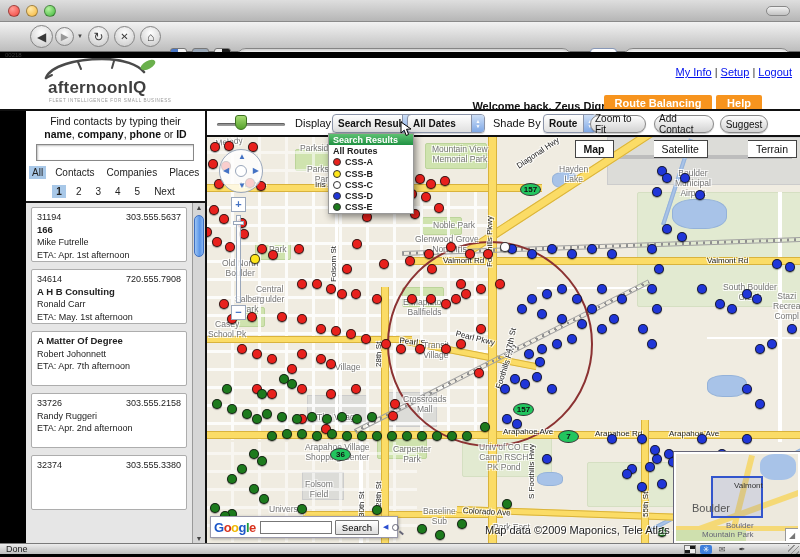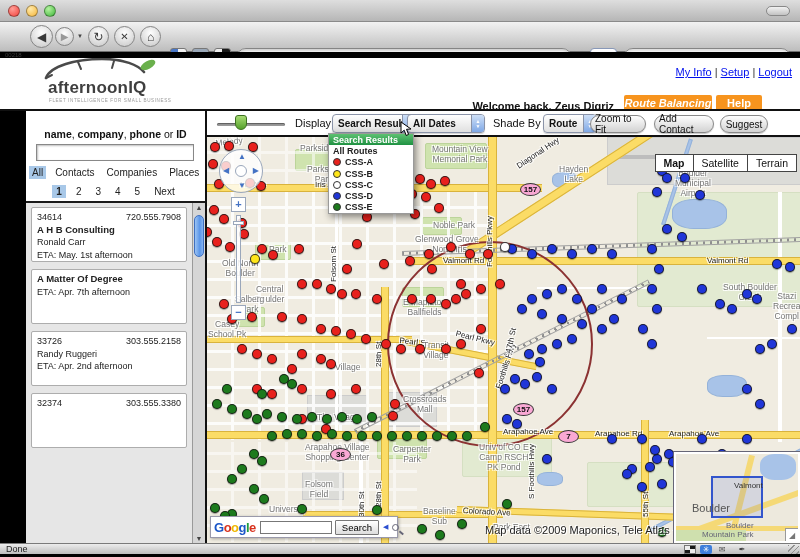--- a/index.html
+++ b/index.html
@@ -95,25 +95,25 @@
   .yroadv{background:#fbdc66;border-left:1px solid #d9b33c;border-right:1px solid #d9b33c;}
   .wroadv{background:#fff;}
   .citygrid{background-image:repeating-linear-gradient(0deg,transparent 0 15px,#fff 15px 18px),
     repeating-linear-gradient(90deg,transparent 0 24px,#fff 24px 27px);opacity:.85;}
   .rr{background:repeating-linear-gradient(90deg,#8f8f8f 0 2px,transparent 2px 7px);border-top:1px solid #a0a0a0;border-bottom:1px solid #a0a0a0;}
   .redcircle{position:absolute;left:180px;top:104px;width:206px;height:206px;border:2px solid #8b3232;border-radius:50%;z-index:2;}
 
   .mlabel{position:absolute;z-index:3;white-space:pre;line-height:1.15;text-align:center;transform-origin:left top;}
   .mlabel.area{font-size:8.5px;color:#757575;text-shadow:1px 1px 0 #fff,-1px -1px 0 #fff,1px -1px 0 #fff,-1px 1px 0 #fff;}
   .mlabel.street{font-size:8px;color:#1c1c1c;text-shadow:1px 1px 0 #fff,-1px -1px 0 #fff,1px -1px 0 #fff,-1px 1px 0 #fff;}
-  .shield{position:absolute;z-index:4;width:21px;height:13px;background:#f9a8d4;border:1px solid #333;border-radius:50%;
+  .shield{position:absolute;z-index:4;width:21px;height:13px;background:#22c55e;border:1px solid #333;border-radius:50%;
     font-size:8px;font-weight:bold;color:#111;display:flex;align-items:center;justify-content:center;}
   .dot{position:absolute;z-index:5;width:10px;height:10px;border-radius:50%;border:1px solid rgba(15,15,15,.8);transform:translate(-50%,-50%);box-shadow:0 1px 1px rgba(0,0,0,.35);}
 
-  .maptype{position:absolute;right:3px;top:17px;z-index:7;display:flex;}
+  .maptype{position:absolute;right:3px;top:3px;z-index:7;display:flex;gap:40px;}
   .mtb{border:1px solid #444;border-left:none;background:#fff;font-size:10.5px;padding:2px 8px;color:#111;cursor:pointer;}
   .mtb:first-child{border-left:1px solid #444;}
   .mtb.active{font-weight:bold;}
 
   .pan{position:absolute;left:12px;top:12px;width:44px;height:44px;border-radius:50%;background:rgba(255,255,255,.78);
     border:1px solid #9aa7bb;z-index:7;}
   .pan span{position:absolute;font-size:8px;color:#4472c4;}
   .pan .ctr{position:absolute;left:15px;top:15px;width:12px;height:12px;border-radius:50%;background:#fff;border:1px solid #9aa7bb;}
   .zbox{position:absolute;width:15px;height:15px;background:#fff;border:1px solid #9aa7bb;z-index:7;color:#4472c4;
     font-weight:bold;font-size:11px;line-height:13px;text-align:center;cursor:pointer;}
@@ -208,44 +208,55 @@
       <div class="logo-tag">FLEET INTELLIGENCE FOR SMALL BUSINESS</div>
     </div>
     <div class="navlinks">
       <a>My Info</a>
       <span> | </span>
       <a>Setup</a>
       <span> | </span>
       <a>Logout</a>
     </div>
     <div class="welcome">Welcome back, Zeus Digriz</div>
-    <div class="obtn" style="right:88px;width:88px;font-style:italic;">Route Balancing</div>
+    <div class="obtn" style="right:88px;width:108px;">Route Balancing</div>
     <div class="obtn" style="right:38px;width:46px;">Help</div>
   </div>
 
   <div class="hr-black"></div>
 
   <div class="sidebar">
+    <div class="find1">Find contacts by typing their</div>
     <div class="find2" id="find-line2"><b>name</b><span>, </span><b>company</b><span>, </span><b>phone</b><span> or </span><b>ID</b></div>
     <input class="sside-input" id="contact-search" value="" style="">
     <div class="tabs" id="tabs"><span class="tab active">All</span><span class="tab">Contacts</span><span class="tab">Companies</span><span class="tab">Places</span></div>
     <div class="pagination" id="pagination"><span class="page active">1</span><span class="page">2</span><span class="page">3</span><span class="page">4</span><span class="page">5</span><span class="page">Next</span></div>
     <div class="side-divider"></div>
     <div class="clist" id="contact-list">
         <div class="card">
           <div class="crow">
+            <span class="cid">31194</span>
+            <span class="cphone">303.555.5637</span>
+          </div>
+          <div class="cname">166</div>
+          <div class="cperson">Mike Futrelle</div>
+          <div class="ceta">ETA: Apr. 1st afternoon</div>
+        </div>
+        <div class="card">
+          <div class="crow">
             <span class="cid">34614</span>
             <span class="cphone">720.555.7908</span>
           </div>
           <div class="cname">A H B Consulting</div>
           <div class="cperson">Ronald Carr</div>
           <div class="ceta">ETA: May. 1st afternoon</div>
         </div>
         <div class="card">
           <div class="cname">A Matter Of Degree</div>
+          <div class="cperson">Robert Johonnett</div>
           <div class="ceta">ETA: Apr. 7th afternoon</div>
         </div>
         <div class="card">
           <div class="crow">
             <span class="cid">33726</span>
             <span class="cphone">303.555.2158</span>
           </div>
           <div class="cperson">Randy Ruggeri</div>
           <div class="ceta">ETA: Apr. 2nd afternoon</div>
         </div>

